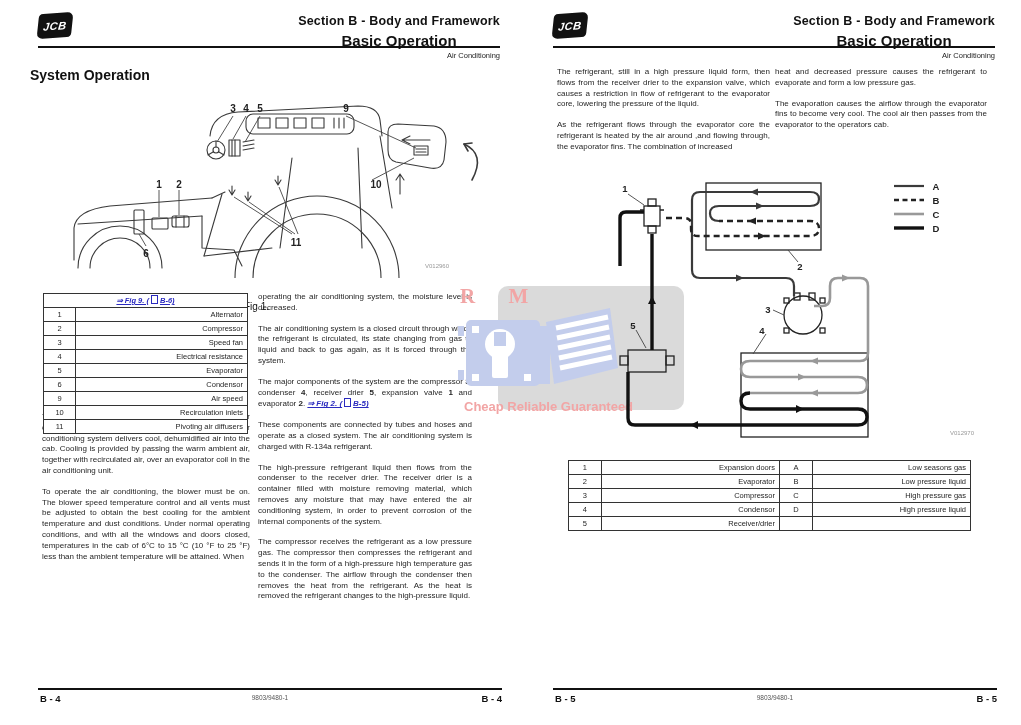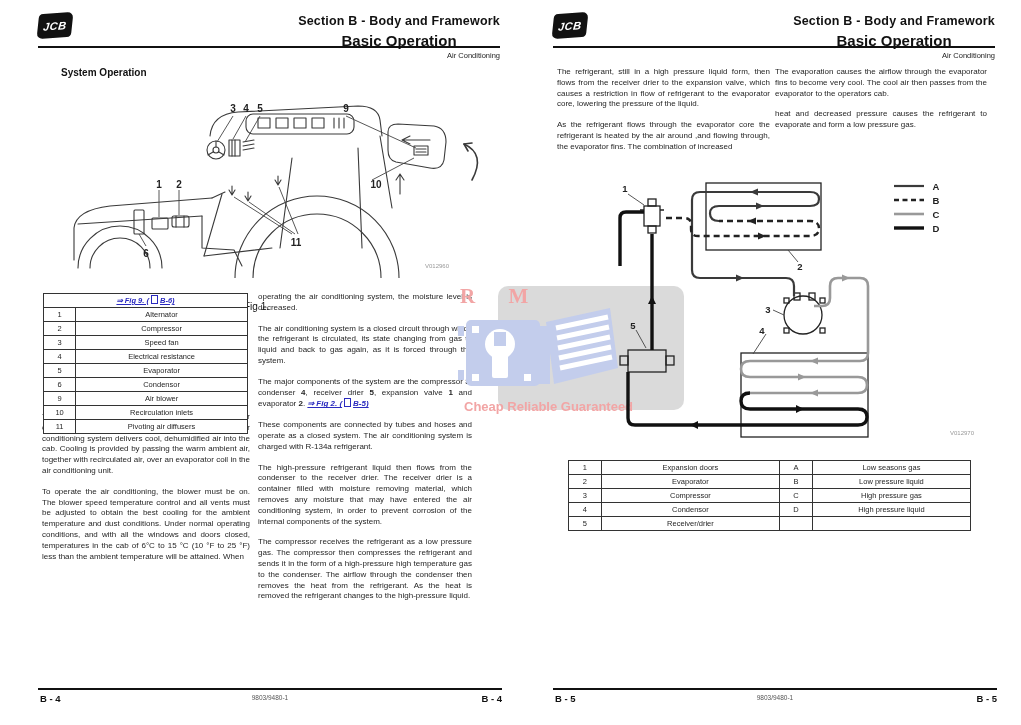--- a/index.html
+++ b/index.html
@@ -19,33 +19,33 @@
         border-radius:4px 6px 4px 6px;transform:skewX(-10deg) rotate(-4deg);
         display:flex;align-items:center;justify-content:center;}
   .logo span{color:#fff;font-weight:bold;font-style:italic;font-size:11px;letter-spacing:.5px;}
 
   
   .ftr-rule{position:absolute;left:8px;right:8px;top:688px;height:1.5px;background:#111;}
   .ftr-left{position:absolute;left:10px;top:693px;font-size:9.5px;font-weight:bold;color:#111;}
   .ftr-right{position:absolute;right:8px;top:693px;font-size:9.5px;font-weight:bold;color:#111;}
   .ftr-code{position:absolute;left:0;right:0;top:694px;text-align:center;font-size:6.5px;color:#555;}
 
-  .h-section{position:absolute;left:31px;top:67px;font-size:10px;font-weight:bold;color:#111;}
+  .h-section{position:absolute;left:0;top:67px;font-size:14px;font-weight:bold;color:#111;}
 
   
   .col{position:absolute;font-size:8px;line-height:10.8px;text-align:justify;color:#1f1f1f;}
   .para{margin:0 0 10px 0;}
   .bseg{font-weight:bold;}
   .doclink{color:#2a2abf;font-weight:bold;font-style:italic;text-decoration:underline;cursor:pointer;}
   .pageicon{display:inline-block;width:5px;height:7px;border:1px solid #2a2abf;margin:0 2px -1px 2px;}
 
   
   table.dt{border-collapse:collapse;border:1.5px solid #222;background:#fff;}
   table.dt td,table.dt th{border:1px solid #333;padding:1px 4px;font-size:7.5px;line-height:10px;
-       color:#1f1f1f;text-align:center;height:11px;}
+       color:#1f1f1f;text-align:right;height:11px;}
   table.dt th{text-align:center;font-weight:bold;}
   td.cnum{width:24px;text-align:center !important;}
   td.cletter{width:24px;text-align:center !important;}
   td.cdesc{width:170px;}
   td.cdesc2{width:150px;}
 
   .figcap{position:absolute;font-size:10px;font-weight:normal;color:#111;margin-top:21px;}
   .figcode{position:absolute;font-size:6px;color:#999;}
 
   svg{display:block;}
@@ -194,21 +194,21 @@
         <tr>
           <td class="cnum">5</td>
           <td class="cdesc">Evaporator</td>
         </tr>
         <tr>
           <td class="cnum">6</td>
           <td class="cdesc">Condensor</td>
         </tr>
         <tr>
           <td class="cnum">9</td>
-          <td class="cdesc">Air blower</td>
+          <td class="cdesc">Air speed</td>
         </tr>
         <tr>
           <td class="cnum">10</td>
           <td class="cdesc">Recirculation inlets</td>
         </tr>
         <tr>
           <td class="cnum">11</td>
           <td class="cdesc">Pivoting air diffusers</td>
         </tr>
       </tbody>
@@ -269,22 +269,22 @@
     <div class="ftr-left">B - 5</div>
     <div class="ftr-code">9803/9480-1</div>
     <div class="ftr-right">B - 5</div>
   </div>
 
   <div class="col" style="left:557px;top:67px;width:213px;">
     <p class="para">The refrigerant, still in a high pressure liquid form, then flows from the receiver drier to the expansion valve, which causes a restriction in flow of refrigerant to the evaporator core, lowering the pressure of the liquid.</p>
     <p class="para">As the refrigerant flows through the evaporator core the refrigerant is heated by the air around ,and flowing through, the evaporator fins. The combination of increased</p>
   </div>
   <div class="col" style="left:775px;top:67px;width:212px;">
+    <p class="para">heat and decreased pressure causes the refrigerant to evaporate and form a low pressure gas.</p>
     <p class="para">The evaporation causes the airflow through the evaporator fins to become very cool. The cool air then passes from the evaporator to the operators cab.</p>
-    <p class="para">heat and decreased pressure causes the refrigerant to evaporate and form a low pressure gas.</p>
   </div>
 
   <div id="fig2-wrap">
     <svg width="402" height="285" viewBox="0 0 402 285">
 
       <g stroke="#222" stroke-width="1.3" fill="none">
         <rect x="118" y="25" width="115" height="67"></rect>
         <rect x="153" y="195" width="127" height="84"></rect>
         <rect x="40" y="192" width="38" height="22"></rect>
         <rect x="32" y="198" width="8" height="9"></rect>

